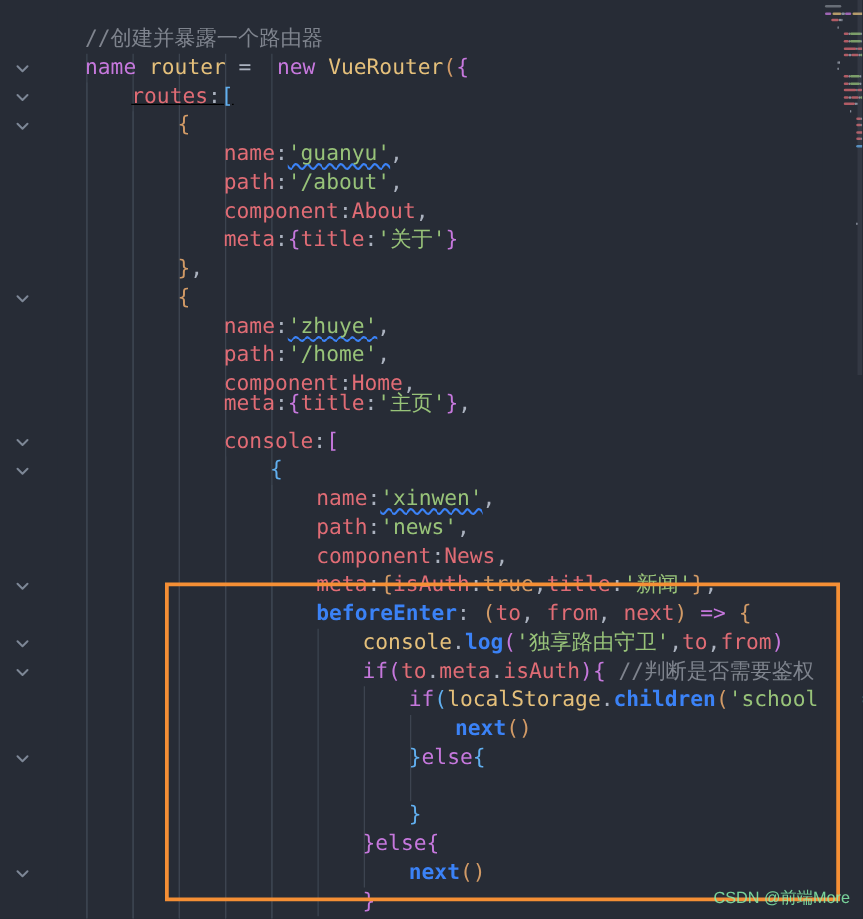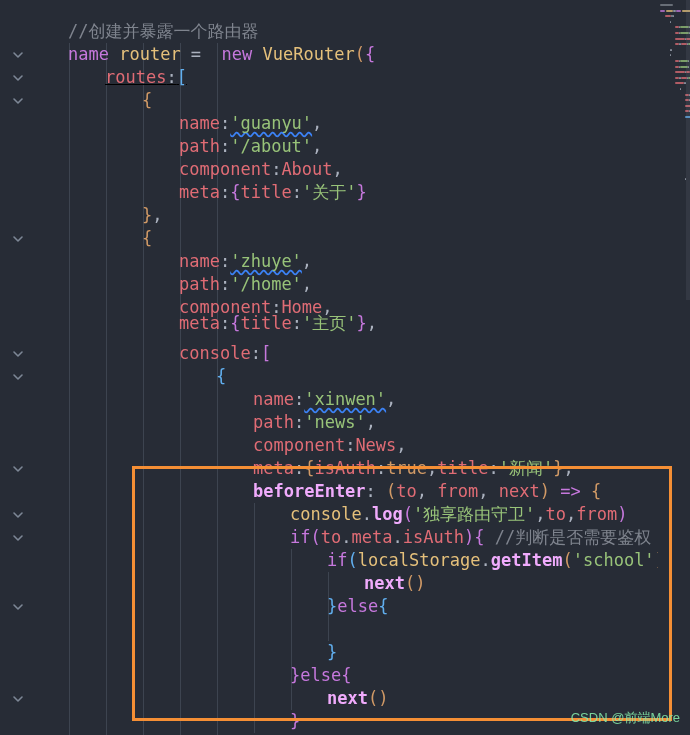--- a/index.html
+++ b/index.html
@@ -56,21 +56,21 @@
     position: absolute;
     width: 1px;
     background: #3d4450;
     z-index: 1;
   }
 
   
   .t-comment  { color: #7f848e; font-style: normal; }
   .t-key      { color: #c678dd; }            
   .t-var      { color: #e06c75; }            
-  .t-func     { color: #f0abfc; font-weight: bold; }
+  .t-func     { color: #3b82f6; font-weight: bold; }
   .t-str      { color: #98c379; }
   .t-num      { color: #d19a66; }
   .t-class    { color: #e5c07b; }
   .t-op       { color: #56b6c2; }
   .t-punc     { color: #abb2bf; }
   .t-b1       { color: #d19a66; }            
   .t-b2       { color: #c678dd; }            
   .t-b3       { color: #61afef; }
 
   
@@ -161,21 +161,21 @@
       <div class="line" style="top: 312px; left: 179px;"><span class="t-var">meta</span><span class="t-punc">:</span><span class="t-b2">{</span><span class="t-var">title</span><span class="t-punc">:</span><span class="t-str">'主页'</span><span class="t-b2">}</span><span class="t-punc">,</span></div>
       <div class="line" style="top: 342px; left: 179px;"><span class="t-var">console</span><span class="t-punc">:</span><span class="t-b2">[</span></div>
       <div class="line" style="top: 365px; left: 216px;"><span class="t-b3">{</span></div>
       <div class="line" style="top: 388px; left: 253px;"><span class="t-var">name</span><span class="t-punc">:</span><span class="t-str squig">'xinwen'</span><span class="t-punc">,</span></div>
       <div class="line" style="top: 434px; left: 253px;"><span class="t-var">component</span><span class="t-punc">:</span><span class="t-var">News</span><span class="t-punc">,</span></div>
       <div class="line" style="top: 411px; left: 253px;"><span class="t-var">path</span><span class="t-punc">:</span><span class="t-str">'news'</span><span class="t-punc">,</span></div>
       <div class="line" style="top: 457px; left: 253px;"><span class="t-var">meta</span><span class="t-punc">:</span><span class="t-b1">{</span><span class="t-var">isAuth</span><span class="t-punc">:</span><span class="t-num">true</span><span class="t-punc">,</span><span class="t-var">title</span><span class="t-punc">:</span><span class="t-str">'新闻'</span><span class="t-b1">}</span><span class="t-punc">,</span></div>
       <div class="line" style="top: 480px; left: 253px;"><span class="t-func">beforeEnter</span><span class="t-punc">: </span><span class="t-b1">(</span><span class="t-var">to</span><span class="t-punc">, </span><span class="t-var">from</span><span class="t-punc">, </span><span class="t-var">next</span><span class="t-b1">)</span><span class="t-punc"> </span><span class="t-key">=&gt;</span><span class="t-punc"> </span><span class="t-b1">{</span></div>
       <div class="line" style="top: 503px; left: 290px;"><span class="t-class">console</span><span class="t-punc">.</span><span class="t-func">log</span><span class="t-b2">(</span><span class="t-str">'独享路由守卫'</span><span class="t-punc">,</span><span class="t-var">to</span><span class="t-punc">,</span><span class="t-var">from</span><span class="t-b2">)</span></div>
       <div class="line" style="top: 526px; left: 290px;"><span class="t-key">if</span><span class="t-b2">(</span><span class="t-var">to</span><span class="t-punc">.</span><span class="t-var">meta</span><span class="t-punc">.</span><span class="t-var">isAuth</span><span class="t-b2">)</span><span class="t-b2">{</span><span class="t-punc"> </span><span class="t-comment">//判断是否需要鉴权</span></div>
-      <div class="line" style="top: 549px; left: 327px;"><span class="t-key">if</span><span class="t-b3">(</span><span class="t-class">localStorage</span><span class="t-punc">.</span><span class="t-func">getItem</span><span class="t-b1">(</span><span class="t-str">'school'</span><span class="t-b1">)</span><span class="t-op">===</span><span class="t-str squig">'atgu</span></div>
+      <div class="line" style="top: 549px; left: 327px;"><span class="t-key">if</span><span class="t-b3">(</span><span class="t-class">localStorage</span><span class="t-punc">.</span><span class="t-func">children</span><span class="t-b1">(</span><span class="t-str">'school'</span><span class="t-b1">)</span><span class="t-op">===</span><span class="t-str squig">'atgu</span></div>
       <div class="line" style="top: 572px; left: 364px;"><span class="t-func">next</span><span class="t-b1">(</span><span class="t-b1">)</span></div>
       <div class="line" style="top: 595px; left: 327px;"><span class="t-b3">}</span><span class="t-key">else</span><span class="t-b3">{</span></div>
       <div class="line" style="top: 641px; left: 327px;"><span class="t-b3">}</span></div>
       <div class="line" style="top: 664px; left: 290px;"><span class="t-b2">}</span><span class="t-key">else</span><span class="t-b2">{</span></div>
       <div class="line" style="top: 687px; left: 327px;"><span class="t-func">next</span><span class="t-b1">(</span><span class="t-b1">)</span></div>
       <div class="line" style="top: 710px; left: 290px;"><span class="t-b2">}</span></div>
       <div class="line" style="top: 733px; left: 253px;"></div>
     </div>
 
   <div class="gutter" id="gutter">

